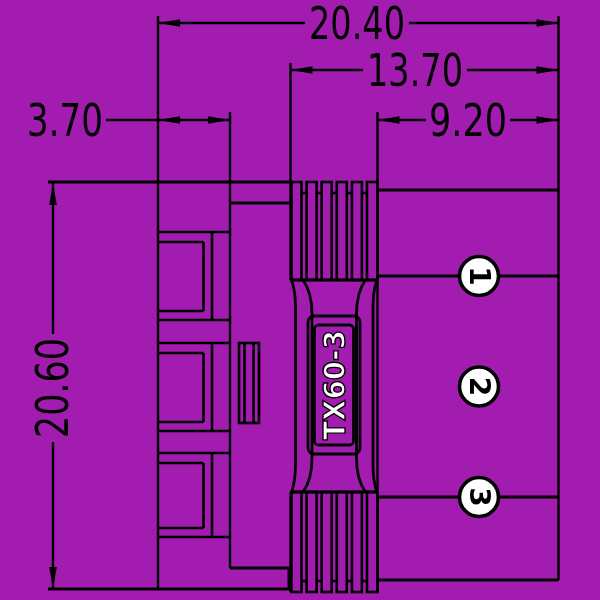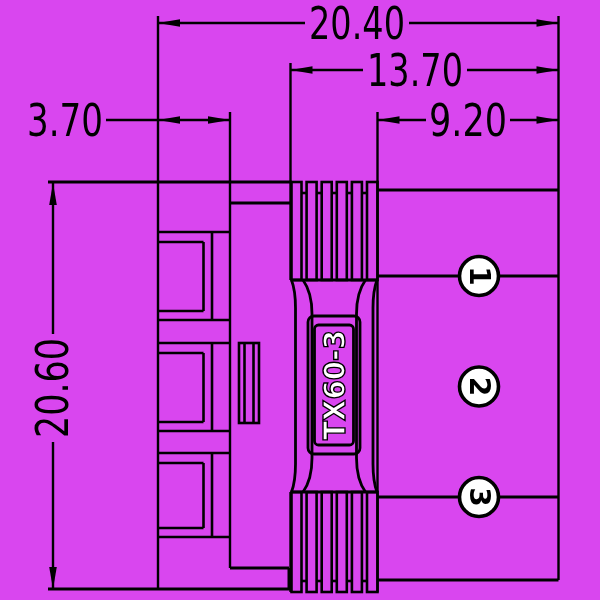--- a/index.html
+++ b/index.html
@@ -1,16 +1,16 @@
 <!DOCTYPE html>
 <html><head>
 <meta charset="utf-8">
 <style>
   html,body{margin:0;padding:0;background:#ffffff;}
-  .stage{position:relative;width:600px;height:600px;background:#d946ef;overflow:hidden;
+  .stage{position:relative;width:600px;height:600px;background:#a21caf;overflow:hidden;
          font-family:"DejaVu Sans", "Liberation Sans", sans-serif;}
   svg text{font-family:"DejaVu Sans", "Liberation Sans", sans-serif;}
   .dim-text{fill:#000;}
   .pin-text{fill:#000;font-weight:bold;}
   .label-text{fill:#fff;stroke:#000;stroke-width:1.4;font-weight:bold;}
 </style>
 </head>
 <body>
 
 <div class="stage">

